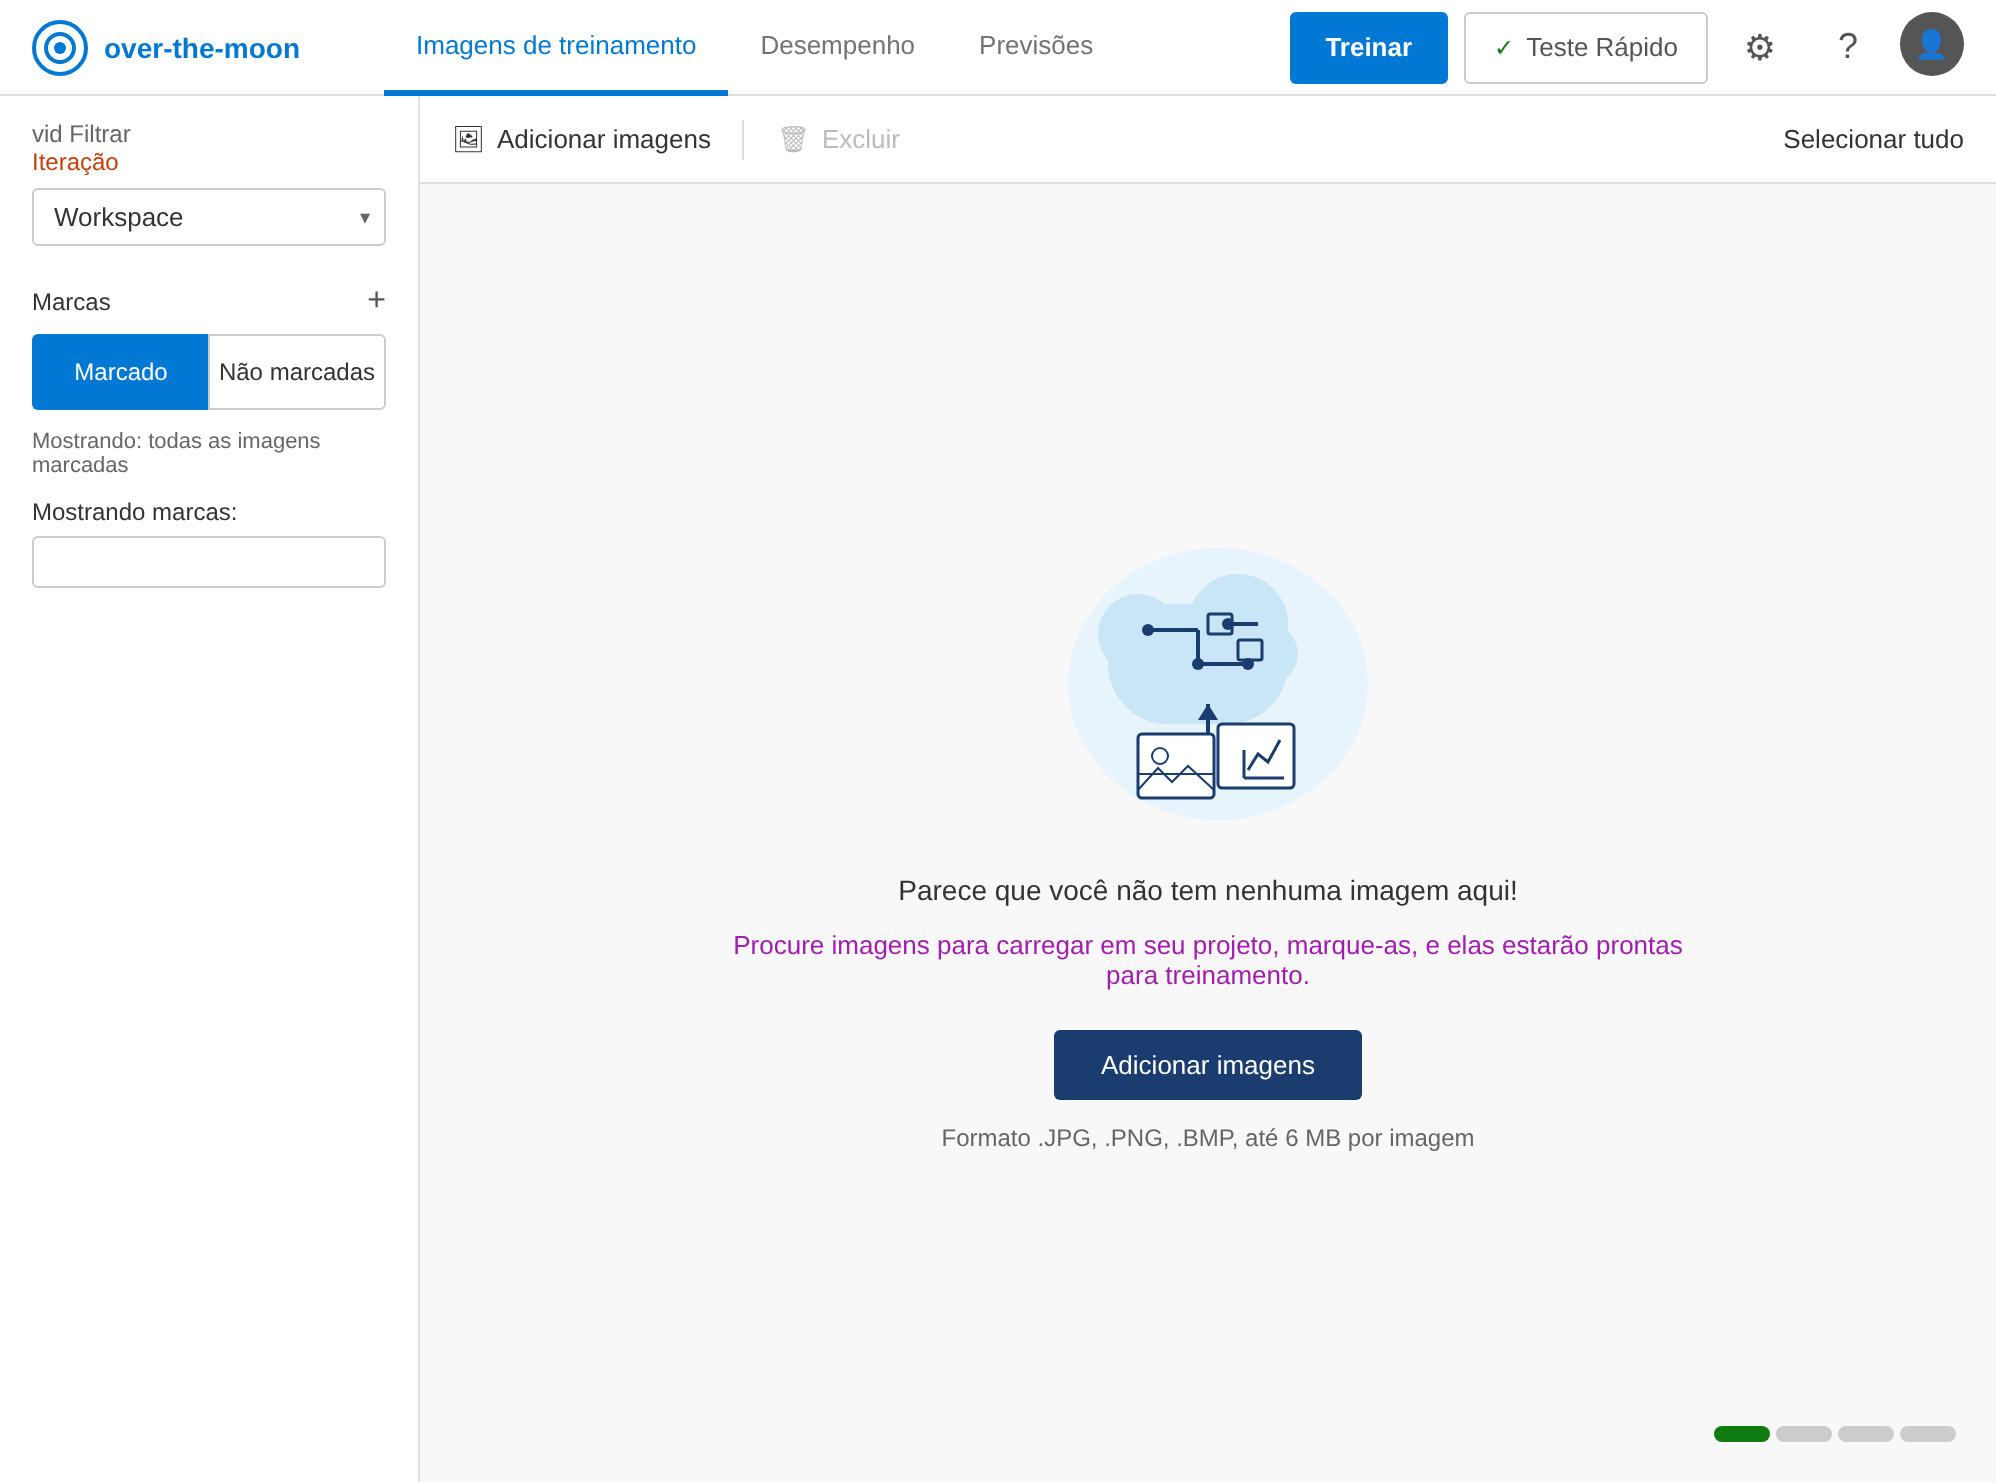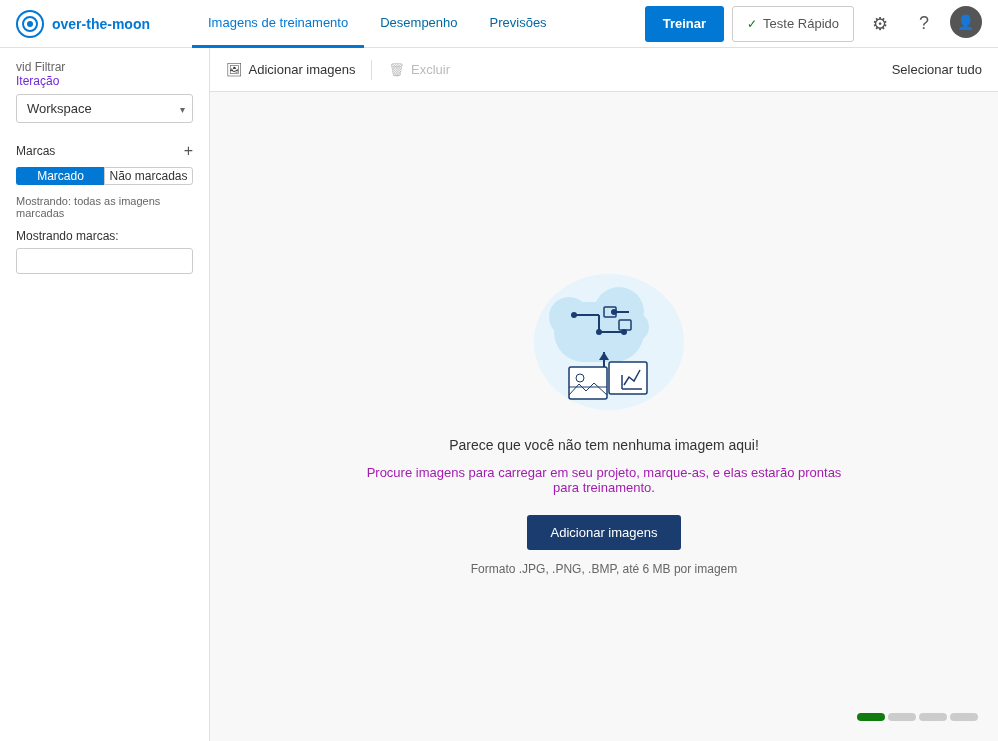--- a/index.html
+++ b/index.html
@@ -34,21 +34,21 @@
       align-items: center;
       gap: 0;
       flex: 1;
     }
     .nav-tab {
       padding: 0 16px;
       height: 48px;
       display: flex;
       align-items: center;
       font-size: 13px;
-      color: #0369a1;
+      color: #737373;
       cursor: pointer;
       border-bottom: 3px solid transparent;
       white-space: nowrap;
     }
     .nav-tab.active {
       color: #0078d4;
       border-bottom: 3px solid #0078d4;
       font-weight: 500;
     }
     .header-actions {
@@ -120,21 +120,21 @@
       flex-shrink: 0;
       overflow-y: auto;
     }
     .sidebar-filter-label {
       font-size: 12px;
       color: #666;
       margin-bottom: 0;
     }
     .sidebar-section-label {
       font-size: 12px;
-      color: #6d28d9;
+      color: #c2410c;
       font-weight: 500;
       margin-bottom: 6px;
     }
     .select-wrapper {
       position: relative;
       margin-bottom: 20px;
     }
     .select-wrapper select {
       width: 100%;
       appearance: none;
@@ -175,21 +175,21 @@
       line-height: 1;
       display: flex;
       align-items: center;
     }
     .tag-toggle {
       display: flex;
       margin-bottom: 10px;
     }
     .tag-btn {
       flex: 1;
-      padding: 1px 0;
+      padding: 11px 0;
       font-size: 12px;
       border: 1px solid #ccc;
       cursor: pointer;
       background: #fff;
       color: #333;
     }
     .tag-btn.active {
       background: #0078d4;
       color: #fff;
       border-color: #0078d4;

